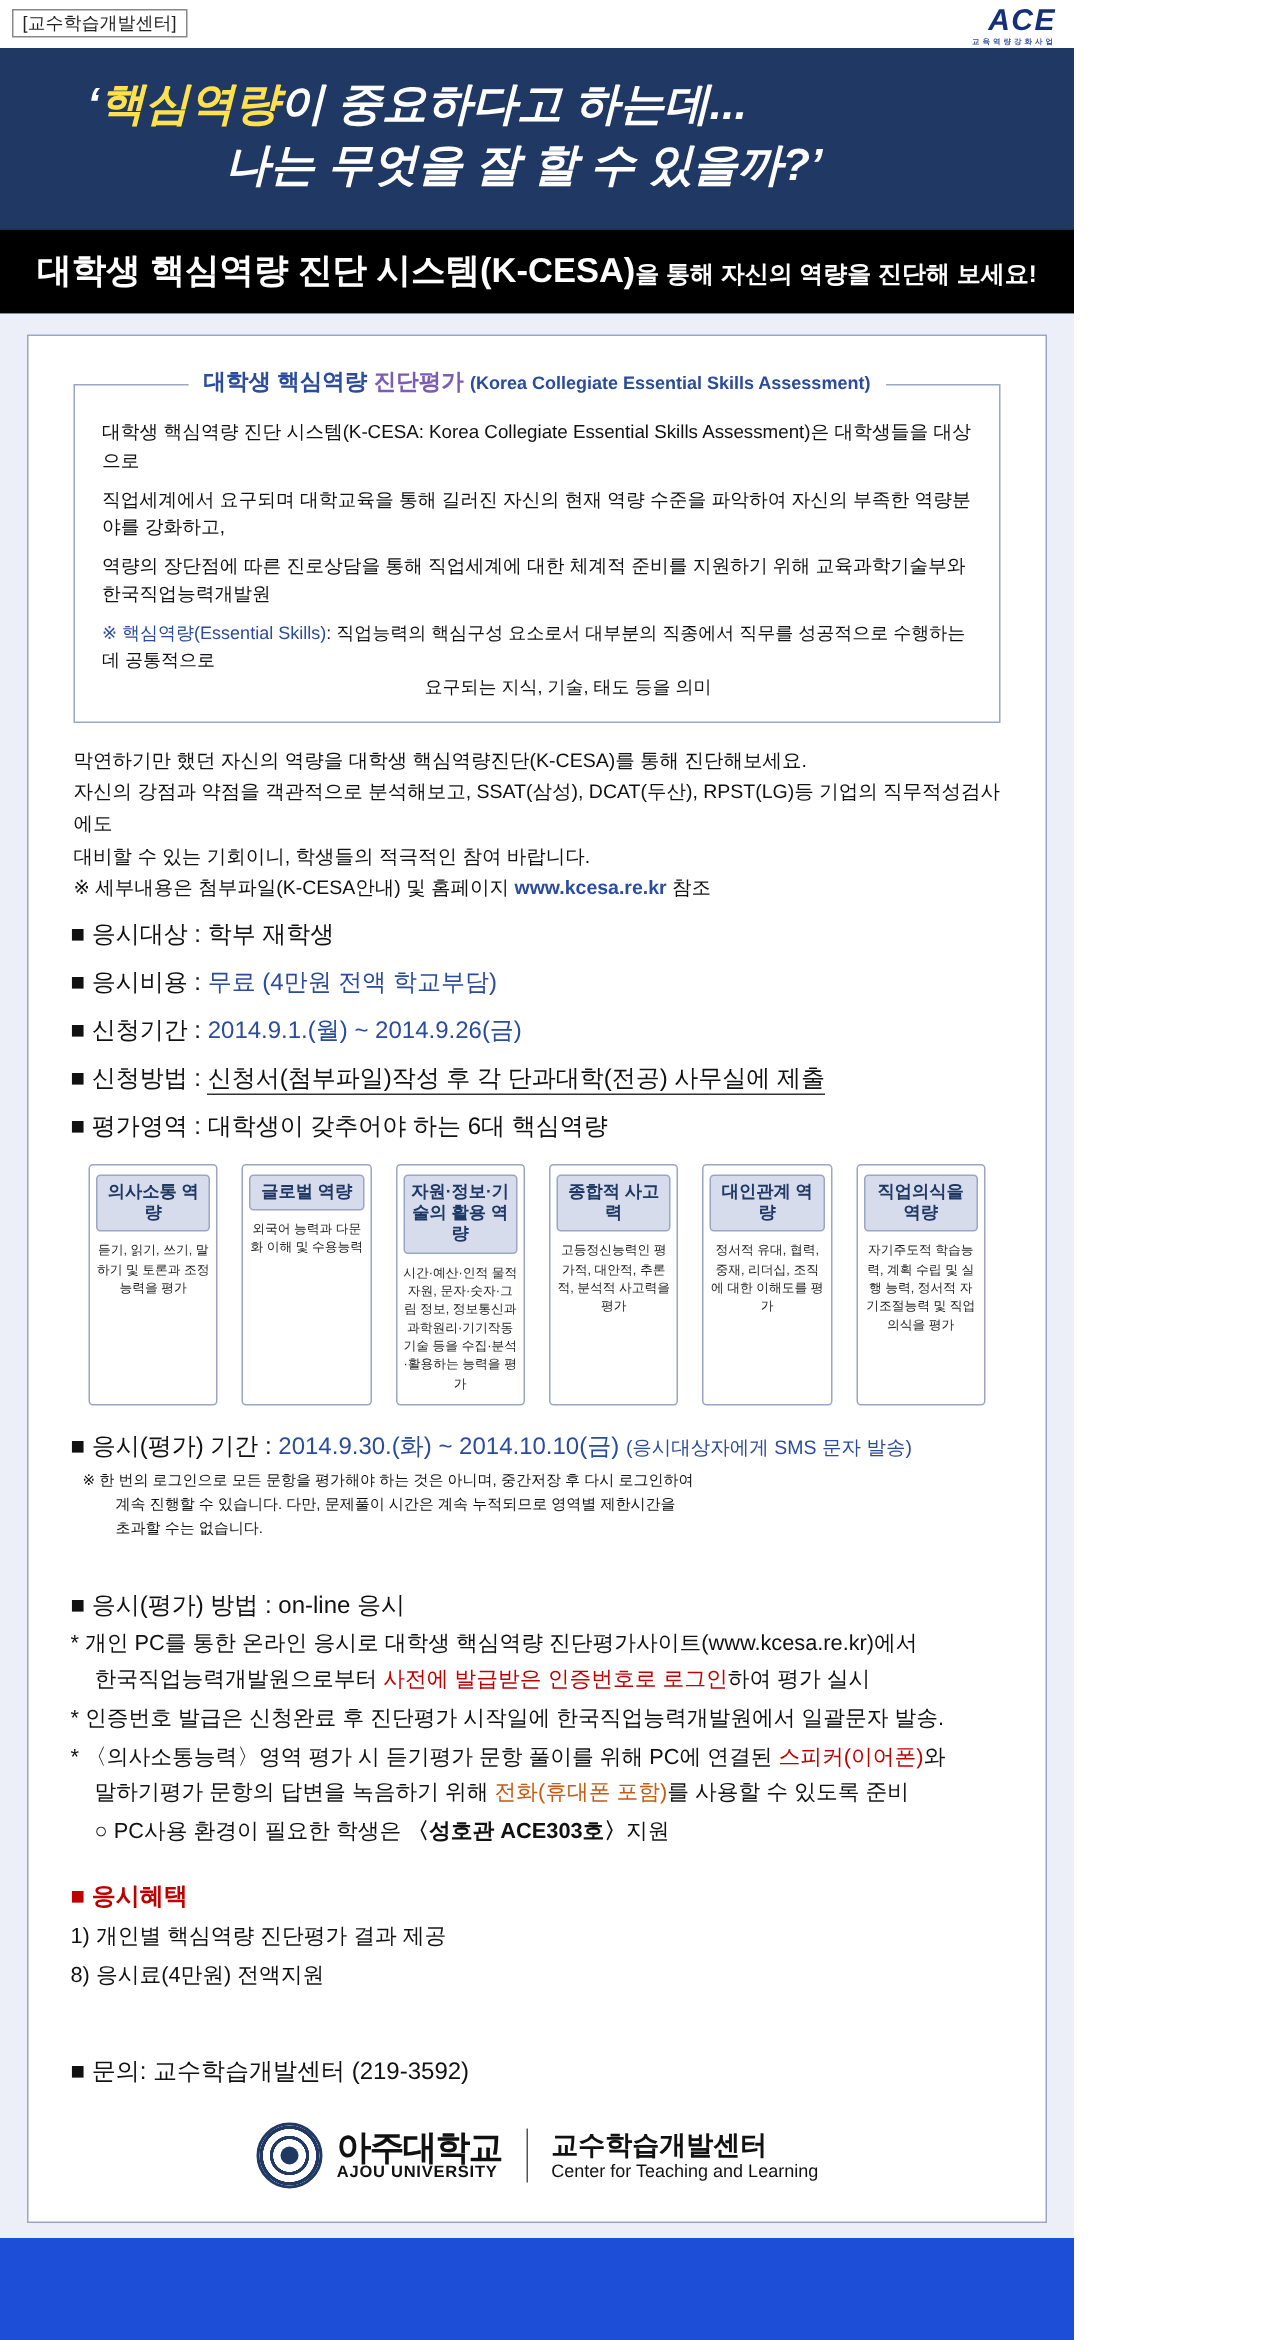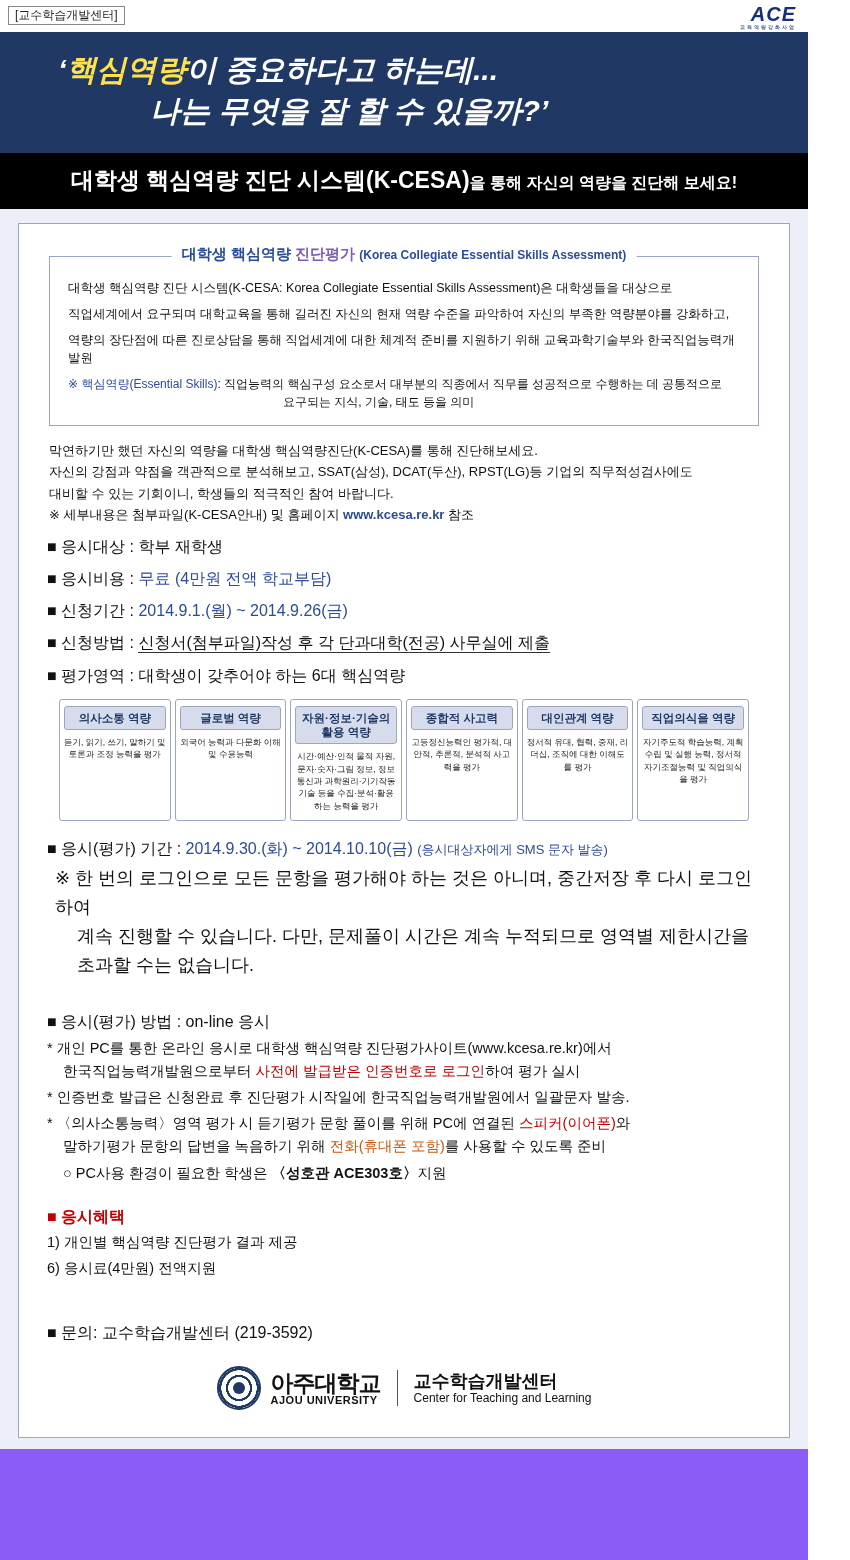--- a/index.html
+++ b/index.html
@@ -5,23 +5,23 @@
   html, body {
     margin: 0;
     padding: 0;
     background: #ffffff;
   }
   body {
     font-family: "Liberation Sans", "DejaVu Sans", sans-serif;
   }
   .poster {
     position: relative;
-    width: 808px;
+    width: 716px;
     height: 1560px;
-    background: #8b5cf6;
+    background: #1d4ed8;
     overflow: hidden;
     box-sizing: border-box;
   }
 
   
   .top-bar {
     position: relative;
     height: 32px;
     background: #ffffff;
     border-bottom: none;
@@ -176,21 +176,21 @@
     line-height: 1.45;
   }
   .blue { color: #2b4b9b; }
   .underline-txt { border-bottom: 1px solid #333; padding-bottom: 1px; }
 
   
   .comp-row {
     display: flex;
     justify-content: space-between;
     margin: 12px 22px 0 22px;
-    gap: 4px;
+    gap: 16px;
   }
   .comp {
     flex: 1 1 0;
     border: 1px solid #9aa6c4;
     background: #ffffff;
     border-radius: 3px;
     padding: 6px 4px 8px 4px;
     text-align: center;
     box-sizing: border-box;
     min-height: 84px;
@@ -207,21 +207,21 @@
     line-height: 1.25;
   }
   .comp .comp-desc {
     font-size: 8.5px;
     color: #222;
     line-height: 1.45;
   }
 
   .note-block {
     margin: 4px 18px 0 18px;
-    font-size: 18px;
+    font-size: 10px;
     color: #111;
     line-height: 1.6;
   }
   .sub-item {
     margin: 3px 10px 0 10px;
     font-size: 14.5px;
     color: #111;
     line-height: 1.6;
   }
   .red { color: #c00000; }
@@ -396,21 +396,21 @@
         </div>
       </div>
       <div class="sub-item" style="padding-left:16px;">
         <span>○ PC사용 환경이 필요한 학생은 </span><span style="font-weight:bold;">〈성호관 ACE303호〉</span><span>지원</span>
       </div>
 
       <div class="spacer-16"></div>
 
       <div class="item red" style="font-weight:bold;padding-top:4px;">■ 응시혜택</div>
       <div class="sub-item">1) 개인별 핵심역량 진단평가 결과 제공</div>
-      <div class="sub-item">6) 응시료(4만원) 전액지원</div>
+      <div class="sub-item">8) 응시료(4만원) 전액지원</div>
 
       <div class="spacer-22"></div>
       <div class="spacer-10"></div>
 
       <div class="item">■ 문의: 교수학습개발센터 (219-3592)</div>
 
       <div class="footer">
         <div class="seal"></div>
         <div class="univ">
           <div class="kr">아주대학교</div>

